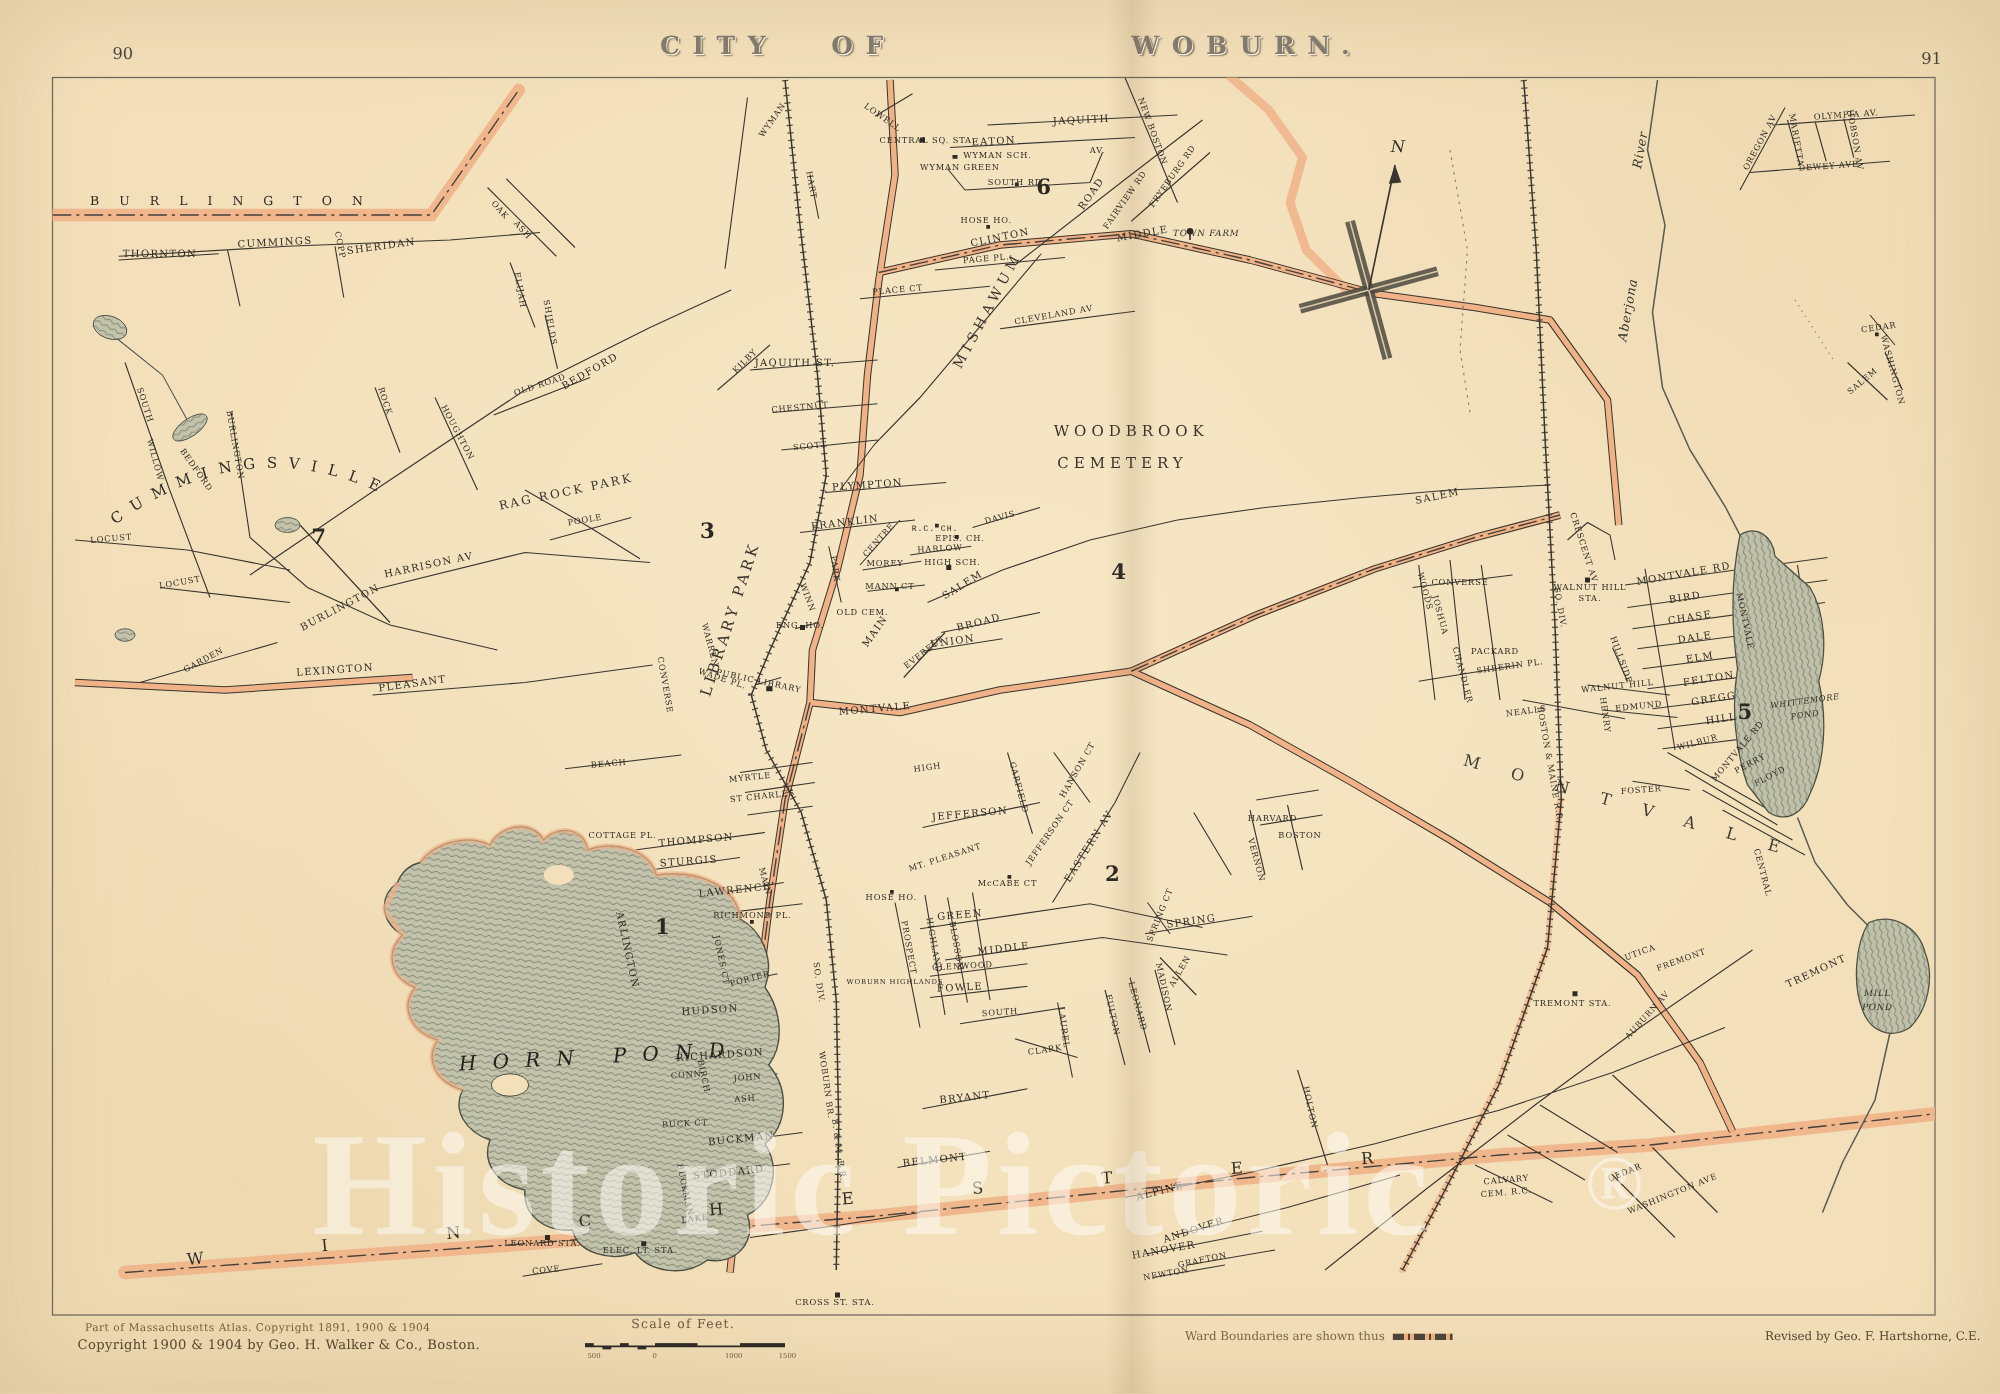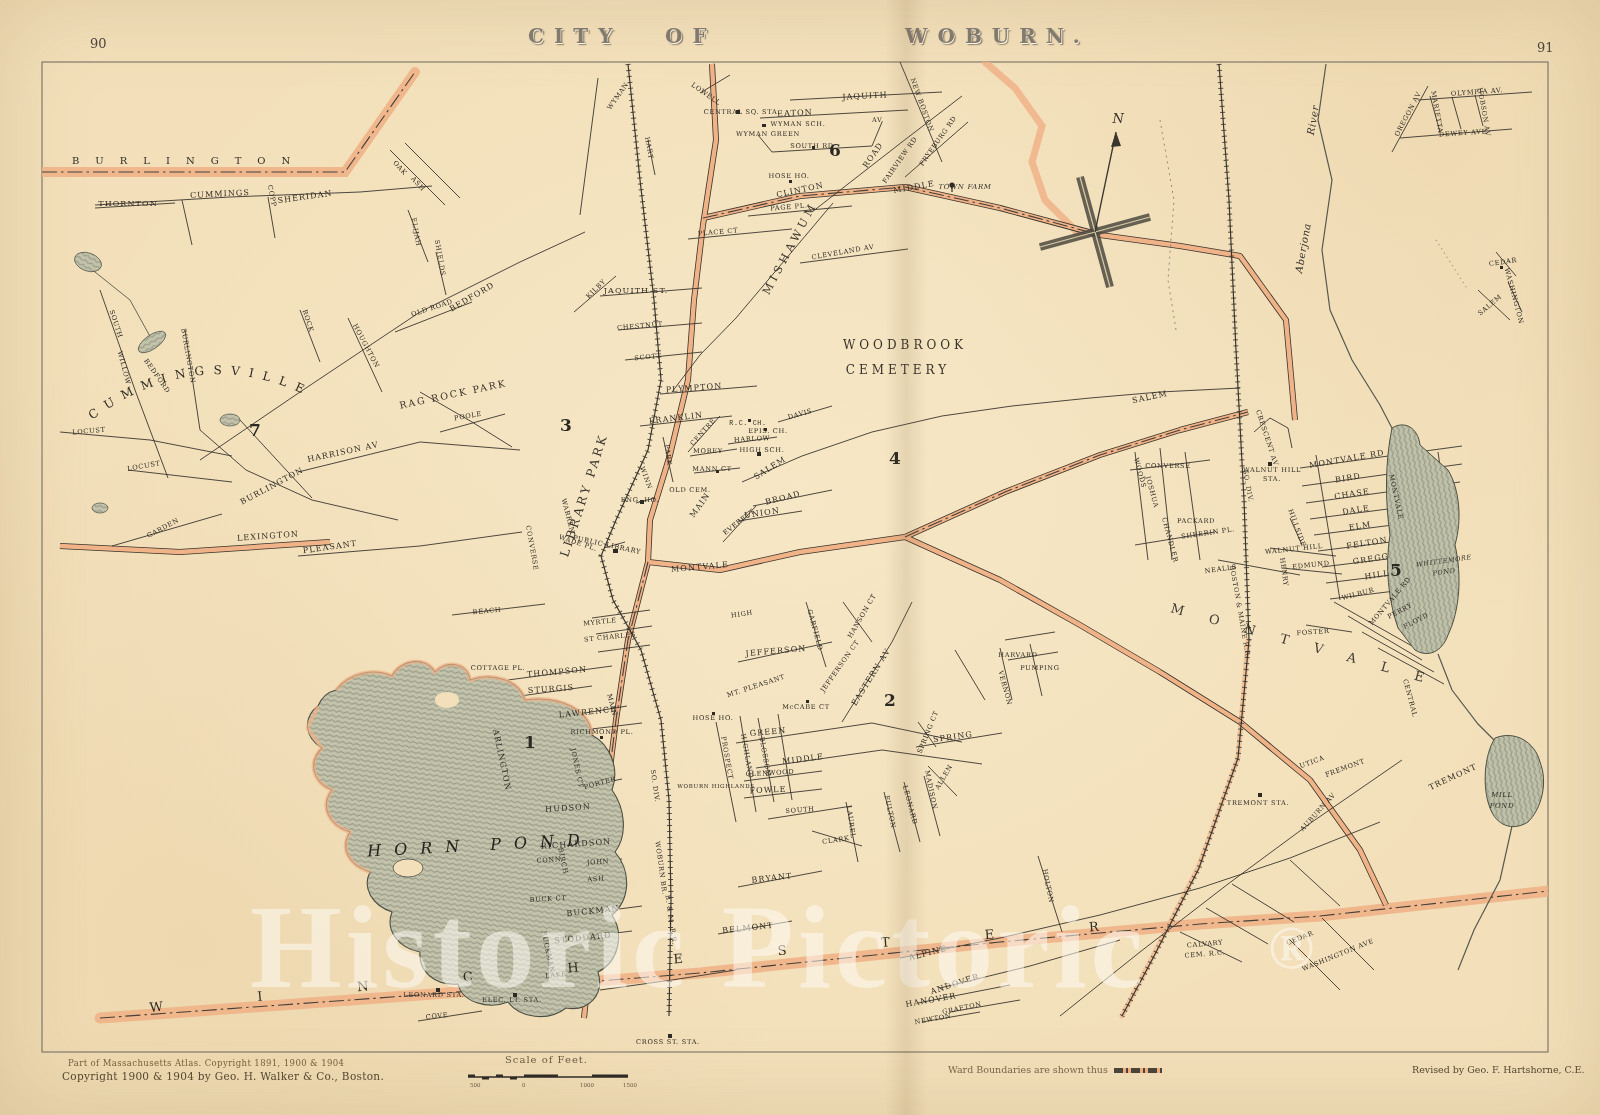--- a/index.html
+++ b/index.html
@@ -313,21 +313,21 @@
       <span class="lbl lbl-t" style="left: 931px; top: 790px; transform: translate(-50%, -50%) rotate(78deg);">MADISON</span>
       <span class="lbl lbl-t" style="left: 910px; top: 805px; transform: translate(-50%, -50%) rotate(75deg);">LEONARD</span>
       <span class="lbl lbl-t" style="left: 890px; top: 812px; transform: translate(-50%, -50%) rotate(78deg);">FULTON</span>
       <span class="lbl lbl-t" style="left: 851px; top: 822px; transform: translate(-50%, -50%) rotate(82deg);">LAUREL</span>
       <span class="lbl lbl-t" style="left: 836px; top: 840px; transform: translate(-50%, -50%) rotate(-8deg);">CLARK</span>
       <span class="lbl lbl-s" style="left: 772px; top: 878px; transform: translate(-50%, -50%) rotate(-6deg);">BRYANT</span>
       <span class="lbl lbl-s" style="left: 748px; top: 928px; transform: translate(-50%, -50%) rotate(-6deg);">BELMONT</span>
       <span class="lbl lbl-t" style="left: 716px; top: 786px; transform: translate(-50%, -50%) rotate(0deg); font-size: 5.5px;">WOBURN HIGHLANDS</span>
       <span class="lbl lbl-t" style="left: 1005px; top: 688px; transform: translate(-50%, -50%) rotate(75deg);">VERNON</span>
       <span class="lbl lbl-t" style="left: 1018px; top: 655px; transform: translate(-50%, -50%) rotate(0deg);">HARVARD</span>
-      <span class="lbl lbl-t" style="left: 1040px; top: 668px; transform: translate(-50%, -50%) rotate(0deg);">PUMPING</span>
+      <span class="lbl lbl-t" style="left: 1040px; top: 668px; transform: translate(-50%, -50%) rotate(0deg);">BOSTON</span>
       <span class="lbl lbl-t" style="left: 1048px; top: 886px; transform: translate(-50%, -50%) rotate(78deg);">HOLTON</span>
       <span class="lbl lbl-s" style="left: 928px; top: 953px; transform: translate(-50%, -50%) rotate(-15deg);">ALPINE</span>
       <span class="lbl lbl-s" style="left: 955px; top: 984px; transform: translate(-50%, -50%) rotate(-18deg);">ANDOVER</span>
       <span class="lbl lbl-s" style="left: 931px; top: 1000px; transform: translate(-50%, -50%) rotate(-10deg);">HANOVER</span>
       <span class="lbl lbl-t" style="left: 962px; top: 1008px; transform: translate(-50%, -50%) rotate(-12deg);">GRAFTON</span>
       <span class="lbl lbl-t" style="left: 933px; top: 1019px; transform: translate(-50%, -50%) rotate(-10deg);">NEWTON</span>
       <span class="lbl lbl-t" style="left: 1205px; top: 944px; transform: translate(-50%, -50%) rotate(-5deg);">CALVARY</span>
       <span class="lbl lbl-t" style="left: 1205px; top: 954px; transform: translate(-50%, -50%) rotate(-5deg);">CEM. R.C.</span>
       <span class="lbl lbl-t" style="left: 1258px; top: 803px; transform: translate(-50%, -50%) rotate(0deg);">TREMONT STA.</span>
       <span class="lbl lbl-t" style="left: 1338px; top: 955px; transform: translate(-50%, -50%) rotate(-22deg);">WASHINGTON AVE</span>

